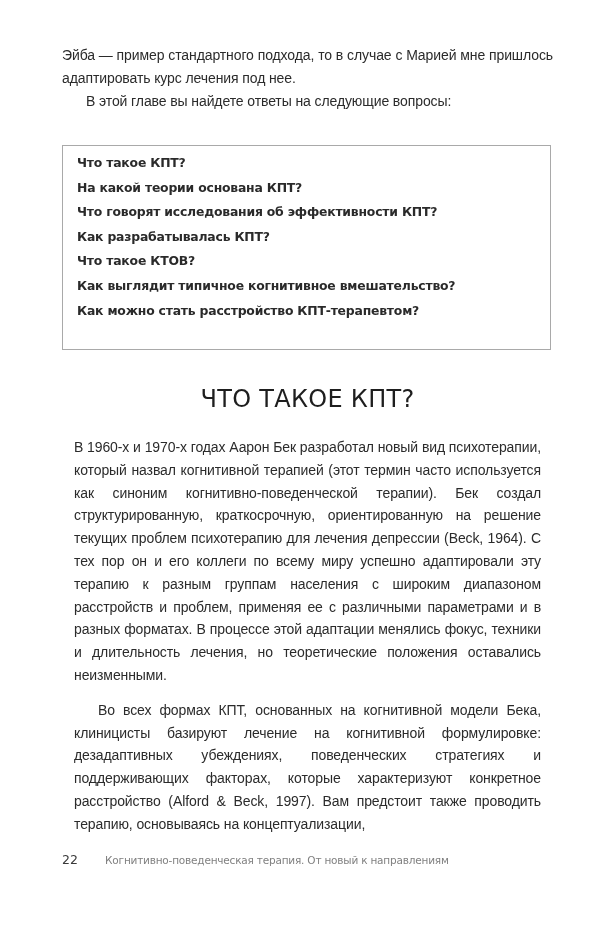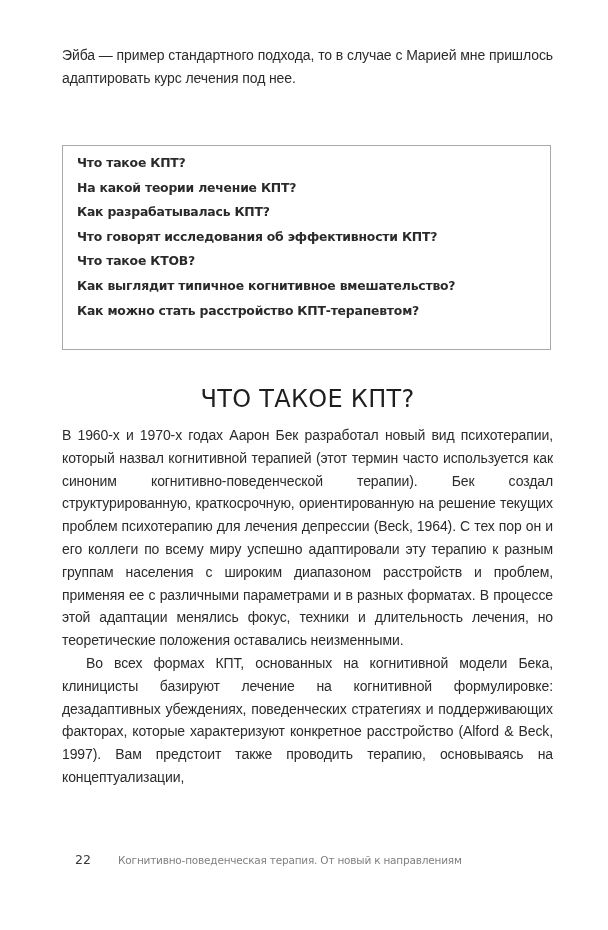--- a/index.html
+++ b/index.html
@@ -69,57 +69,57 @@
       color: #1e1e1e;
       margin: 0;
       font-weight: normal;
     }
     .main {
       position: absolute;
       top: 424px;
       left: 0;
       width: 491px;
     }
-    .main p { margin: 0; }
+    .main p { margin: 12px; }
     .footer {
       position: absolute;
       top: 849px;
       left: 62px;
       font-family: "DejaVu Sans", "Liberation Sans", sans-serif;
       color: #6a6a6a;
       white-space: nowrap;
     }
     .page-number {
       font-size: 12.5px;
       color: #3a3a3a;
       display: inline-block;
       width: 38px;
       vertical-align: baseline;
-      margin-left: 13px;
     }
     .running-title {
       font-size: 10.5px;
       color: #808080;
       letter-spacing: -0.2px;
     }
   </style>
 </head>
 <body>
 
 <div class="page">
 
   <div class="intro">
     <p class="body-text">Эйба — пример стандартного подхода, то в случае с Марией мне пришлось адаптировать курс лечения под нее.</p>
+    <p class="body-text indent">В этой главе вы найдете ответы на следующие вопросы:</p>
   </div>
 
   <div class="box">
     <div class="box-item">Что такое КПТ?</div>
-    <div class="box-item">На какой теории лечение КПТ?</div>
+    <div class="box-item">На какой теории основана КПТ?</div>
+    <div class="box-item">Что говорят исследования об эффективности КПТ?</div>
     <div class="box-item">Как разрабатывалась КПТ?</div>
-    <div class="box-item">Что говорят исследования об эффективности КПТ?</div>
     <div class="box-item">Что такое КТОВ?</div>
     <div class="box-item">Как выглядит типичное когнитивное вмешательство?</div>
     <div class="box-item">Как можно стать расстройство КПТ-терапевтом?</div>
   </div>
 
   <h2 class="heading">ЧТО ТАКОЕ КПТ?</h2>
 
   <div class="main">
     <p class="body-text">В 1960-х и 1970-х годах Аарон Бек разработал новый вид психотерапии, который назвал когнитивной терапией (этот термин часто используется как синоним когнитивно-поведенческой терапии). Бек создал структурированную, краткосрочную, ориентированную на решение текущих проблем психотерапию для лечения депрессии (Beck, 1964). С тех пор он и его коллеги по всему миру успешно адаптировали эту терапию к разным группам населения с широким диапазоном расстройств и проблем, применяя ее с различными параметрами и в разных форматах. В процессе этой адаптации менялись фокус, техники и длительность лечения, но теоретические положения оставались неизменными.</p>
     <p class="body-text indent">Во всех формах КПТ, основанных на когнитивной модели Бека, клиницисты базируют лечение на когнитивной формулировке: дезадаптивных убеждениях, поведенческих стратегиях и поддерживающих факторах, которые характеризуют конкретное расстройство (Alford &amp; Beck, 1997). Вам предстоит также проводить терапию, основываясь на концептуализации,</p>

